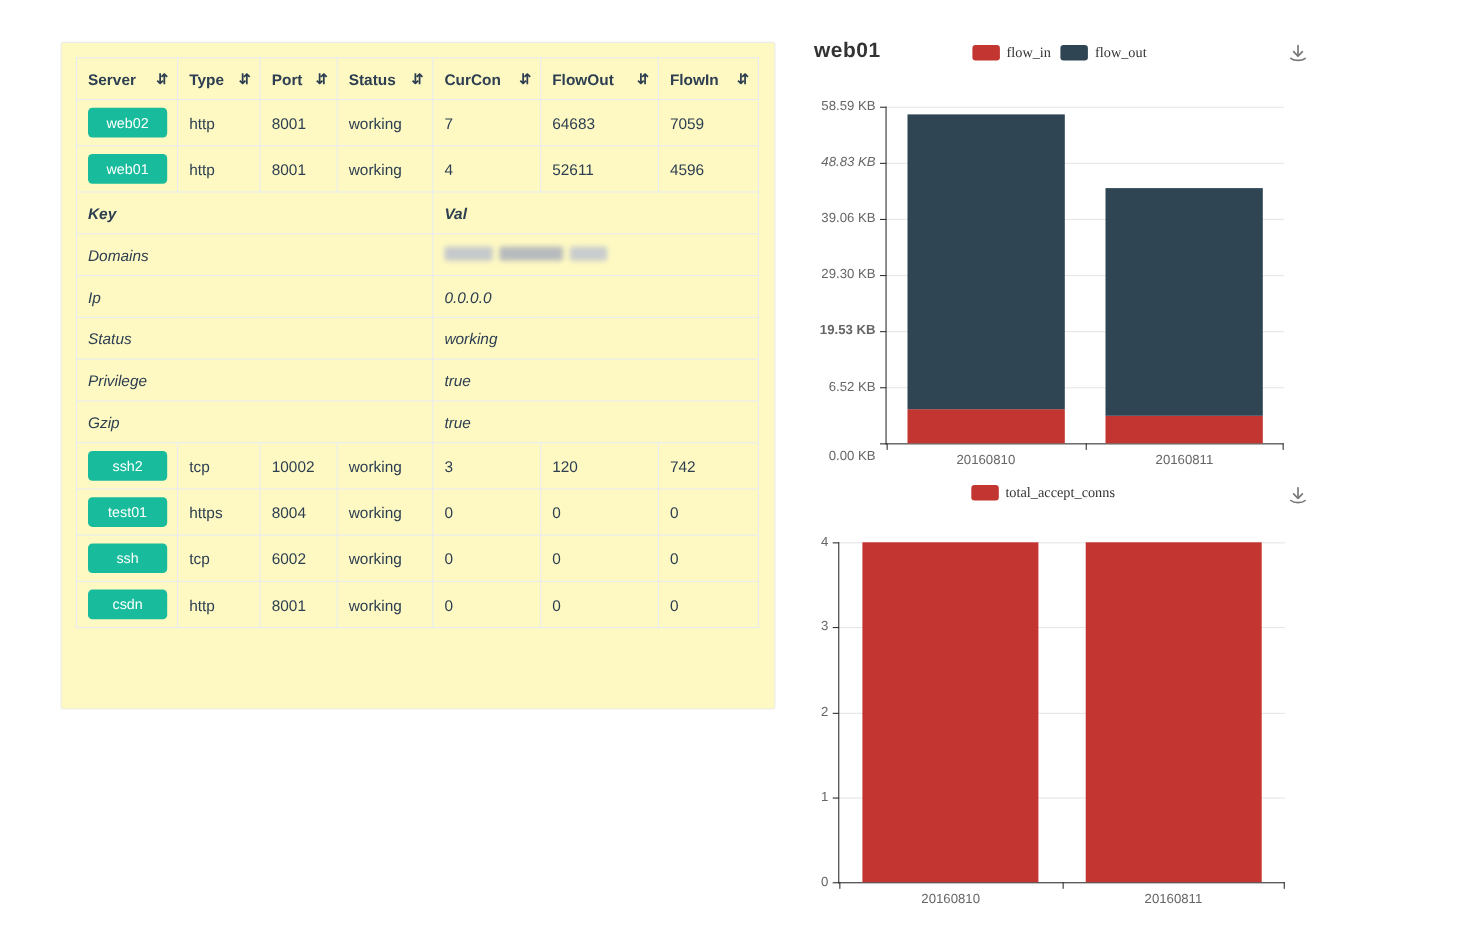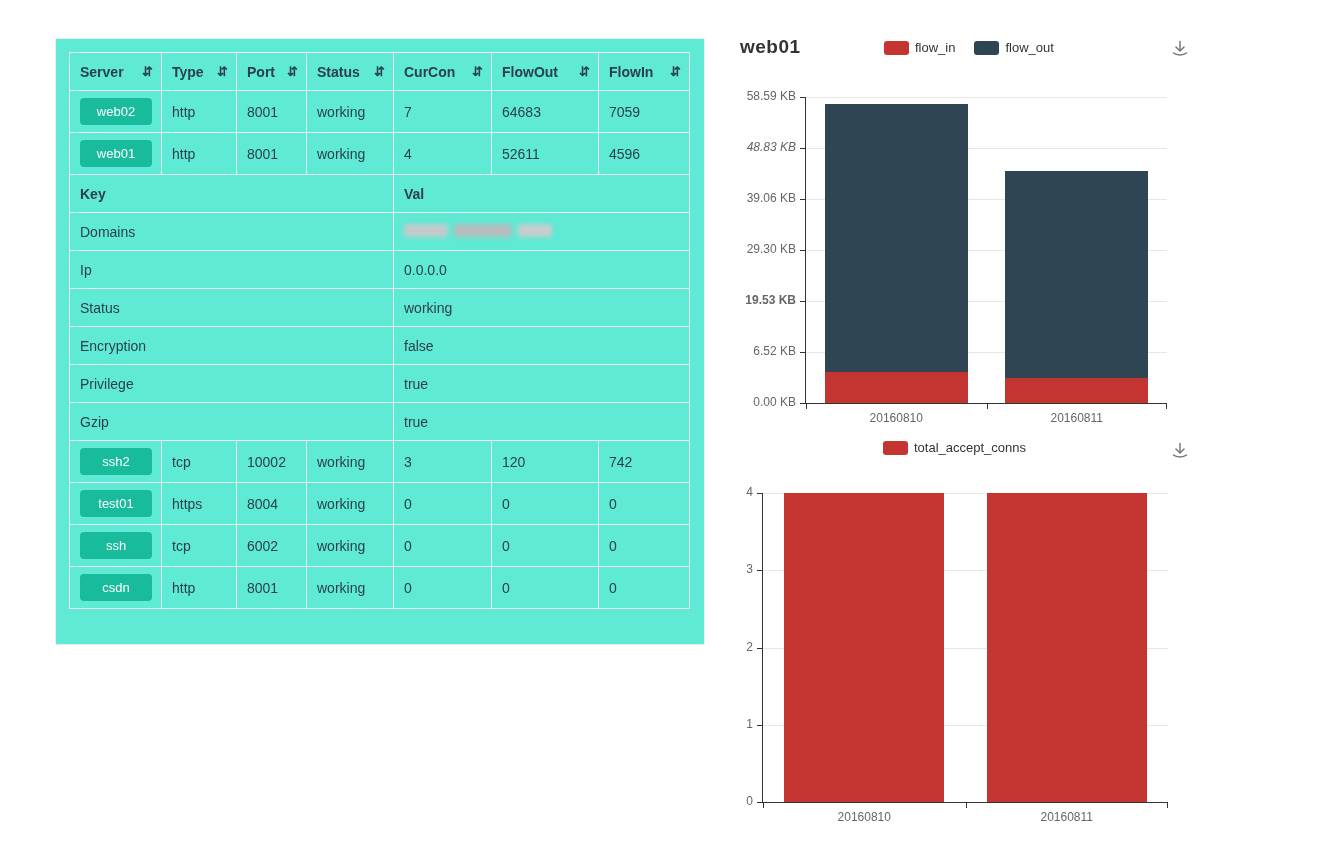--- a/index.html
+++ b/index.html
@@ -3,52 +3,52 @@
 <meta charset="utf-8">
 <style>
   * { margin:0; padding:0; box-sizing:border-box; }
   html,body { width:1339px; height:860px; background:#ffffff;
               font-family:"Liberation Sans", sans-serif; overflow:hidden; }
   .page { position:relative; width:1339px; height:860px; background:#fff; }
 
   
   .card {
     position:absolute; left:55px; top:38px; width:650px; height:607px;
-    background:#5eead4; border:1px solid #ececec; border-radius:2px; padding:13px;
+    background:#fef9c3; border:1px solid #ececec; border-radius:2px; padding:13px;
   }
   table.srv { border-collapse:collapse; width:620px; table-layout:fixed;
               font-size:14px; color:#2c3e50; }
   table.srv col.c1{width:92px;} table.srv col.c2{width:75px;}
   table.srv col.c3{width:70px;} table.srv col.c4{width:87px;}
   table.srv col.c5{width:98px;} table.srv col.c6{width:107px;}
   table.srv col.c7{width:91px;}
   table.srv th, table.srv td {
     border:1px solid #e9edf0; padding:6px 10px; text-align:left;
     vertical-align:middle; overflow:hidden; white-space:nowrap;
   }
   table.srv th { font-weight:bold; height:38px; cursor:pointer; }
   table.srv td { height:42px; }
   .th-flex { display:flex; align-items:center; justify-content:space-between; }
   .sort-icon { font-size:13px; color:#2c3e50; margin-left:6px; letter-spacing:-2px; }
-  tr.kv-head th, tr.kv-row td { height:38px; }
+  tr.kv-head th, tr.kv-row td { height:38px;font-style:italic; }
   .srv-btn {
     display:inline-block; min-width:72px; text-align:center; padding:5px 10px;
     background:#18bc9c; color:#fff; font-size:13px; border:none; border-radius:4px;
     cursor:pointer; line-height:17px;
   }
   .redacted { display:inline-flex; gap:6px; align-items:center; filter:blur(2.6px); }
   .redacted i { display:inline-block; height:13px; border-radius:2px; background:#bfc2c4; }
   .redacted i:nth-child(1){width:44px;background:#c6c9cb;}
   .redacted i:nth-child(2){width:58px;background:#b8bbbd;}
   .redacted i:nth-child(3){width:34px;background:#c9cccd;}
 
   
   .chart-title { position:absolute; left:740px; top:36px; font-size:19px;
                  font-weight:bold; color:#333; letter-spacing:.5px; }
-  .legend { position:absolute; display:flex; gap:19px; align-items:center; }
+  .legend { position:absolute; display:flex; gap:9px; align-items:center;font-family:Liberation Serif, serif; }
   .legend-1 { left:884px; top:40px; }
   .legend-2 { left:883px; top:440px; }
   .legend-item { display:flex; align-items:center; gap:6px; cursor:pointer; }
   .legend-item .swatch { width:25px; height:14px; border-radius:3px; display:inline-block; }
   .legend-item .lg-label { font-size:13px; color:#333; }
   .sw-red { background:#c23531; } .sw-dark { background:#2f4554; }
   .dl-icon { position:absolute; width:20px; height:20px; cursor:pointer; }
   .dl-1 { left:1170px; top:39px; } .dl-2 { left:1170px; top:441px; }
 
   .plot { position:absolute; border-left:1px solid #333; border-bottom:1px solid #333; }
@@ -158,24 +158,20 @@
       </tr>
       <tr class="kv-row">
         <td colspan="4">Ip</td>
         <td colspan="3">0.0.0.0</td>
       </tr>
       <tr class="kv-row">
         <td colspan="4">Status</td>
         <td colspan="3">working</td>
       </tr>
       <tr class="kv-row">
-        <td colspan="4">Encryption</td>
-        <td colspan="3">false</td>
-      </tr>
-      <tr class="kv-row">
         <td colspan="4">Privilege</td>
         <td colspan="3">true</td>
       </tr>
       <tr class="kv-row">
         <td colspan="4">Gzip</td>
         <td colspan="3">true</td>
       </tr>
 
       <tr>
         <td><button class="srv-btn">ssh2</button></td>
@@ -233,21 +229,21 @@
   <div class="dl-icon dl-1">
     <svg width="20" height="20" viewBox="0 0 20 20" fill="none" stroke="#777" stroke-width="1.5" stroke-linecap="round" stroke-linejoin="round">
       <path d="M10 2.5 v9"></path>
         <path d="M6 8 l4 4 4 -4"></path>
         <path d="M3.5 14 c3 2.6 10 2.6 13 0"></path>
     </svg>
   </div>
 
   <div class="plot plot-1">
       <div class="ytick" style="top: 306px;"></div>
-      <div class="ylabel" style="top: 298px;">0.00 KB</div>
+      <div class="ylabel" style="top: 310px;">0.00 KB</div>
       <div class="gridline" style="top: 255px;"></div>
       <div class="ytick" style="top: 255px;"></div>
       <div class="ylabel" style="top: 247px;">6.52 KB</div>
       <div class="gridline" style="top: 204px;"></div>
       <div class="ytick" style="top: 204px;"></div>
       <div class="ylabel" style="top: 196px; font-weight: bold;">19.53 KB</div>
       <div class="gridline" style="top: 153px;"></div>
       <div class="ytick" style="top: 153px;"></div>
       <div class="ylabel" style="top: 145px;">29.30 KB</div>
       <div class="gridline" style="top: 102px;"></div>

